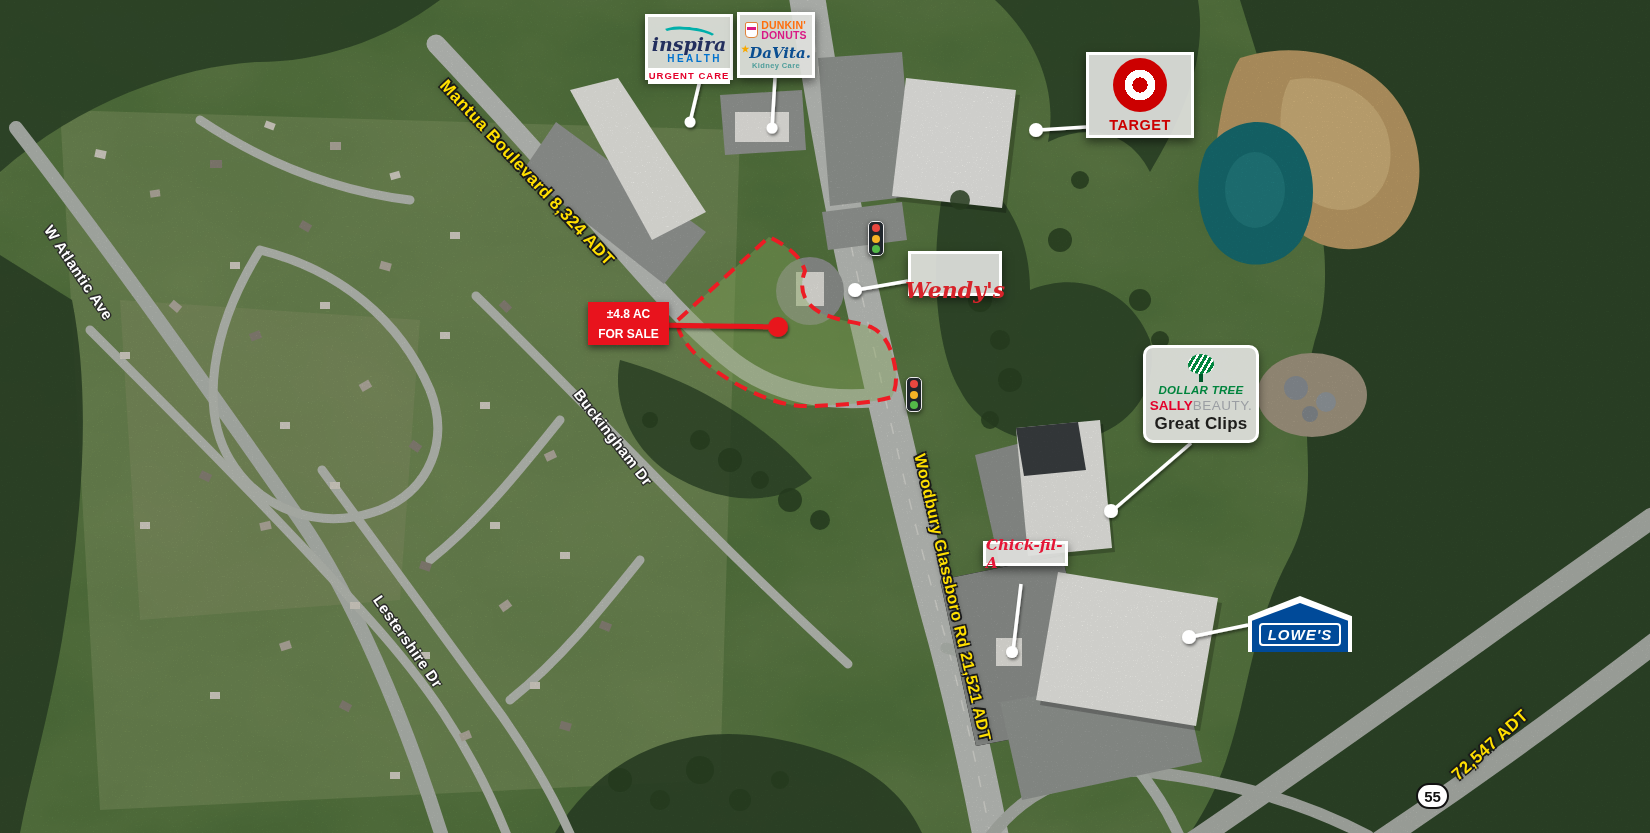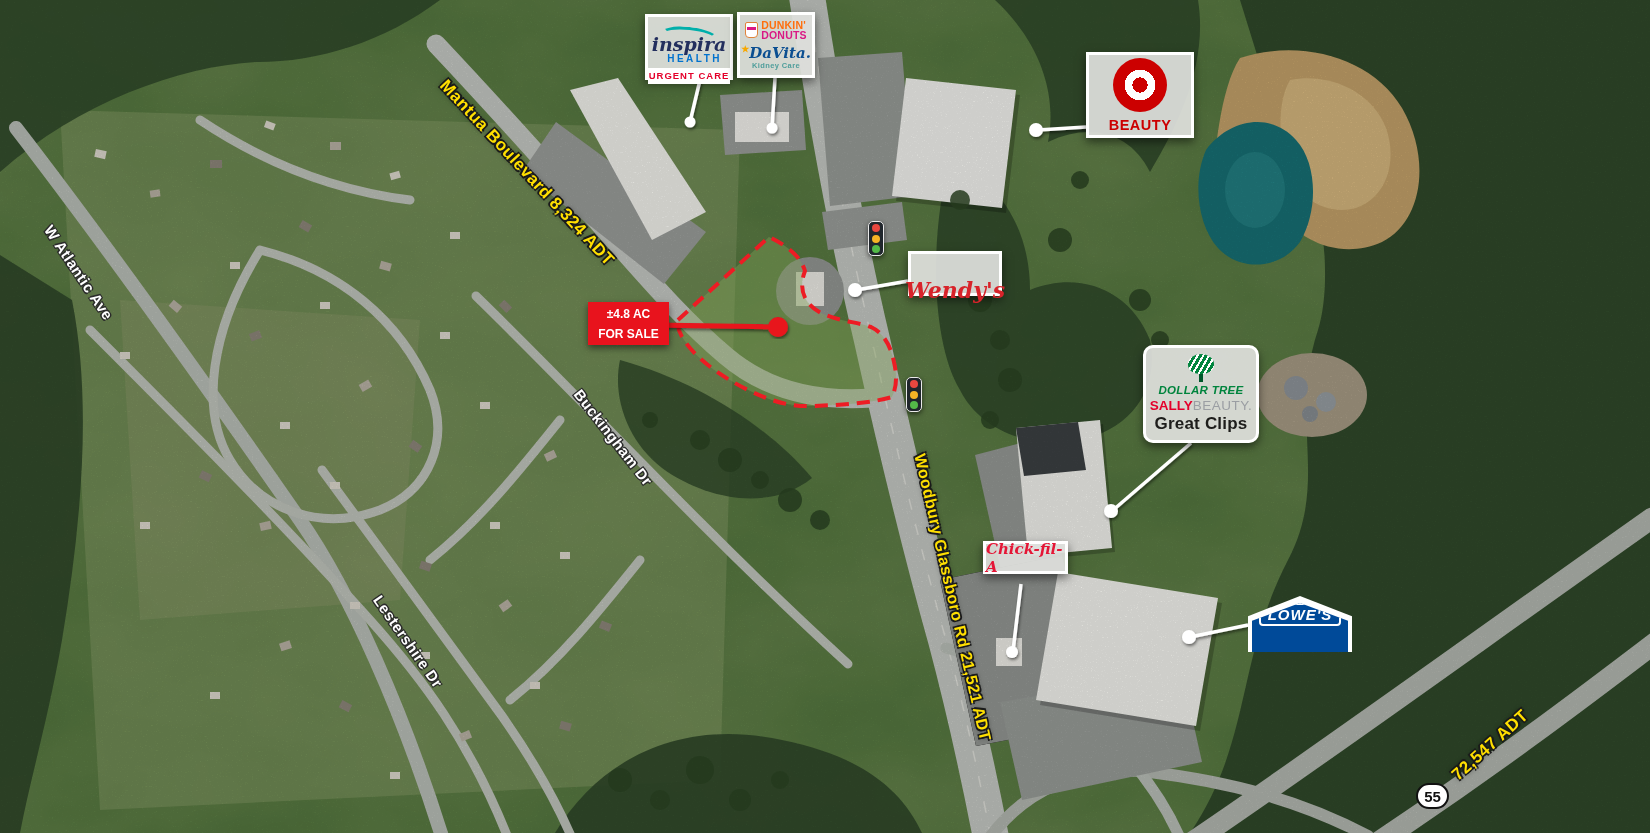--- a/index.html
+++ b/index.html
@@ -87,21 +87,21 @@
   
   .lowes-outer{
     position:absolute;left:1248px;top:596px;width:104px;height:56px;z-index:30;
     background:#ffffff;clip-path:polygon(0 36%,50% 0,100% 36%,100% 100%,0 100%);
     filter:drop-shadow(0 3px 5px rgba(0,0,0,.5));
     display:flex;align-items:flex-end;justify-content:center;
   }
   .lowes-inner{
     width:96px;height:49px;background:#004A99;
     clip-path:polygon(0 36%,50% 0,100% 36%,100% 100%,0 100%);
-    display:flex;align-items:flex-start;justify-content:center;
+    display:flex;align-items:flex-end;justify-content:center;
   }
   .lowes-frame{
     border:2px solid #fff;border-radius:4px;margin-bottom:6px;padding:1px 7px;
     color:#fff;font-weight:900;font-style:italic;font-size:15px;letter-spacing:1px;
   }
 </style>
 </head>
 <body>
 
 <div id="map">
@@ -335,40 +335,40 @@
       </span>
     </div>
     <div class="davita">
       <span class="star">★</span><span>DaVita.</span>
     </div>
     <div class="kidney">Kidney Care</div>
   </div>
 
   <div class="biz" style="left:1086px;top:52px;width:108px;height:86px;">
     <div class="bullseye"></div>
-    <div class="target-word">BEAUTY</div>
+    <div class="target-word">TARGET</div>
   </div>
 
   <div class="biz" style="left:908px;top:251px;width:94px;height:45px;">
     <div class="script-red wendys-word">Wendy's</div>
   </div>
 
   <div class="biz" style="left:1143px;top:345px;width:116px;height:98px;border-radius:10px;">
     <div class="tree-wrap">
       <span class="tree-top"></span>
       <span class="tree-trunk"></span>
     </div>
     <div class="dt-word">DOLLAR TREE</div>
     <div class="sally-line">
       <span class="sally-1">SALLY</span><span class="sally-2">BEAUTY.</span>
     </div>
     <div class="gc-word">Great Clips</div>
   </div>
 
-  <div class="biz" style="left:983px;top:541px;width:85px;height:33px;">
+  <div class="biz" style="left:983px;top:541px;width:85px;height:25px;">
     <div class="script-red chick-word">Chick-fil-A</div>
   </div>
 
   <div class="lowes-outer">
     <div class="lowes-inner">
       <div class="lowes-frame">LOWE'S</div>
     </div>
   </div>
 
 </div>

